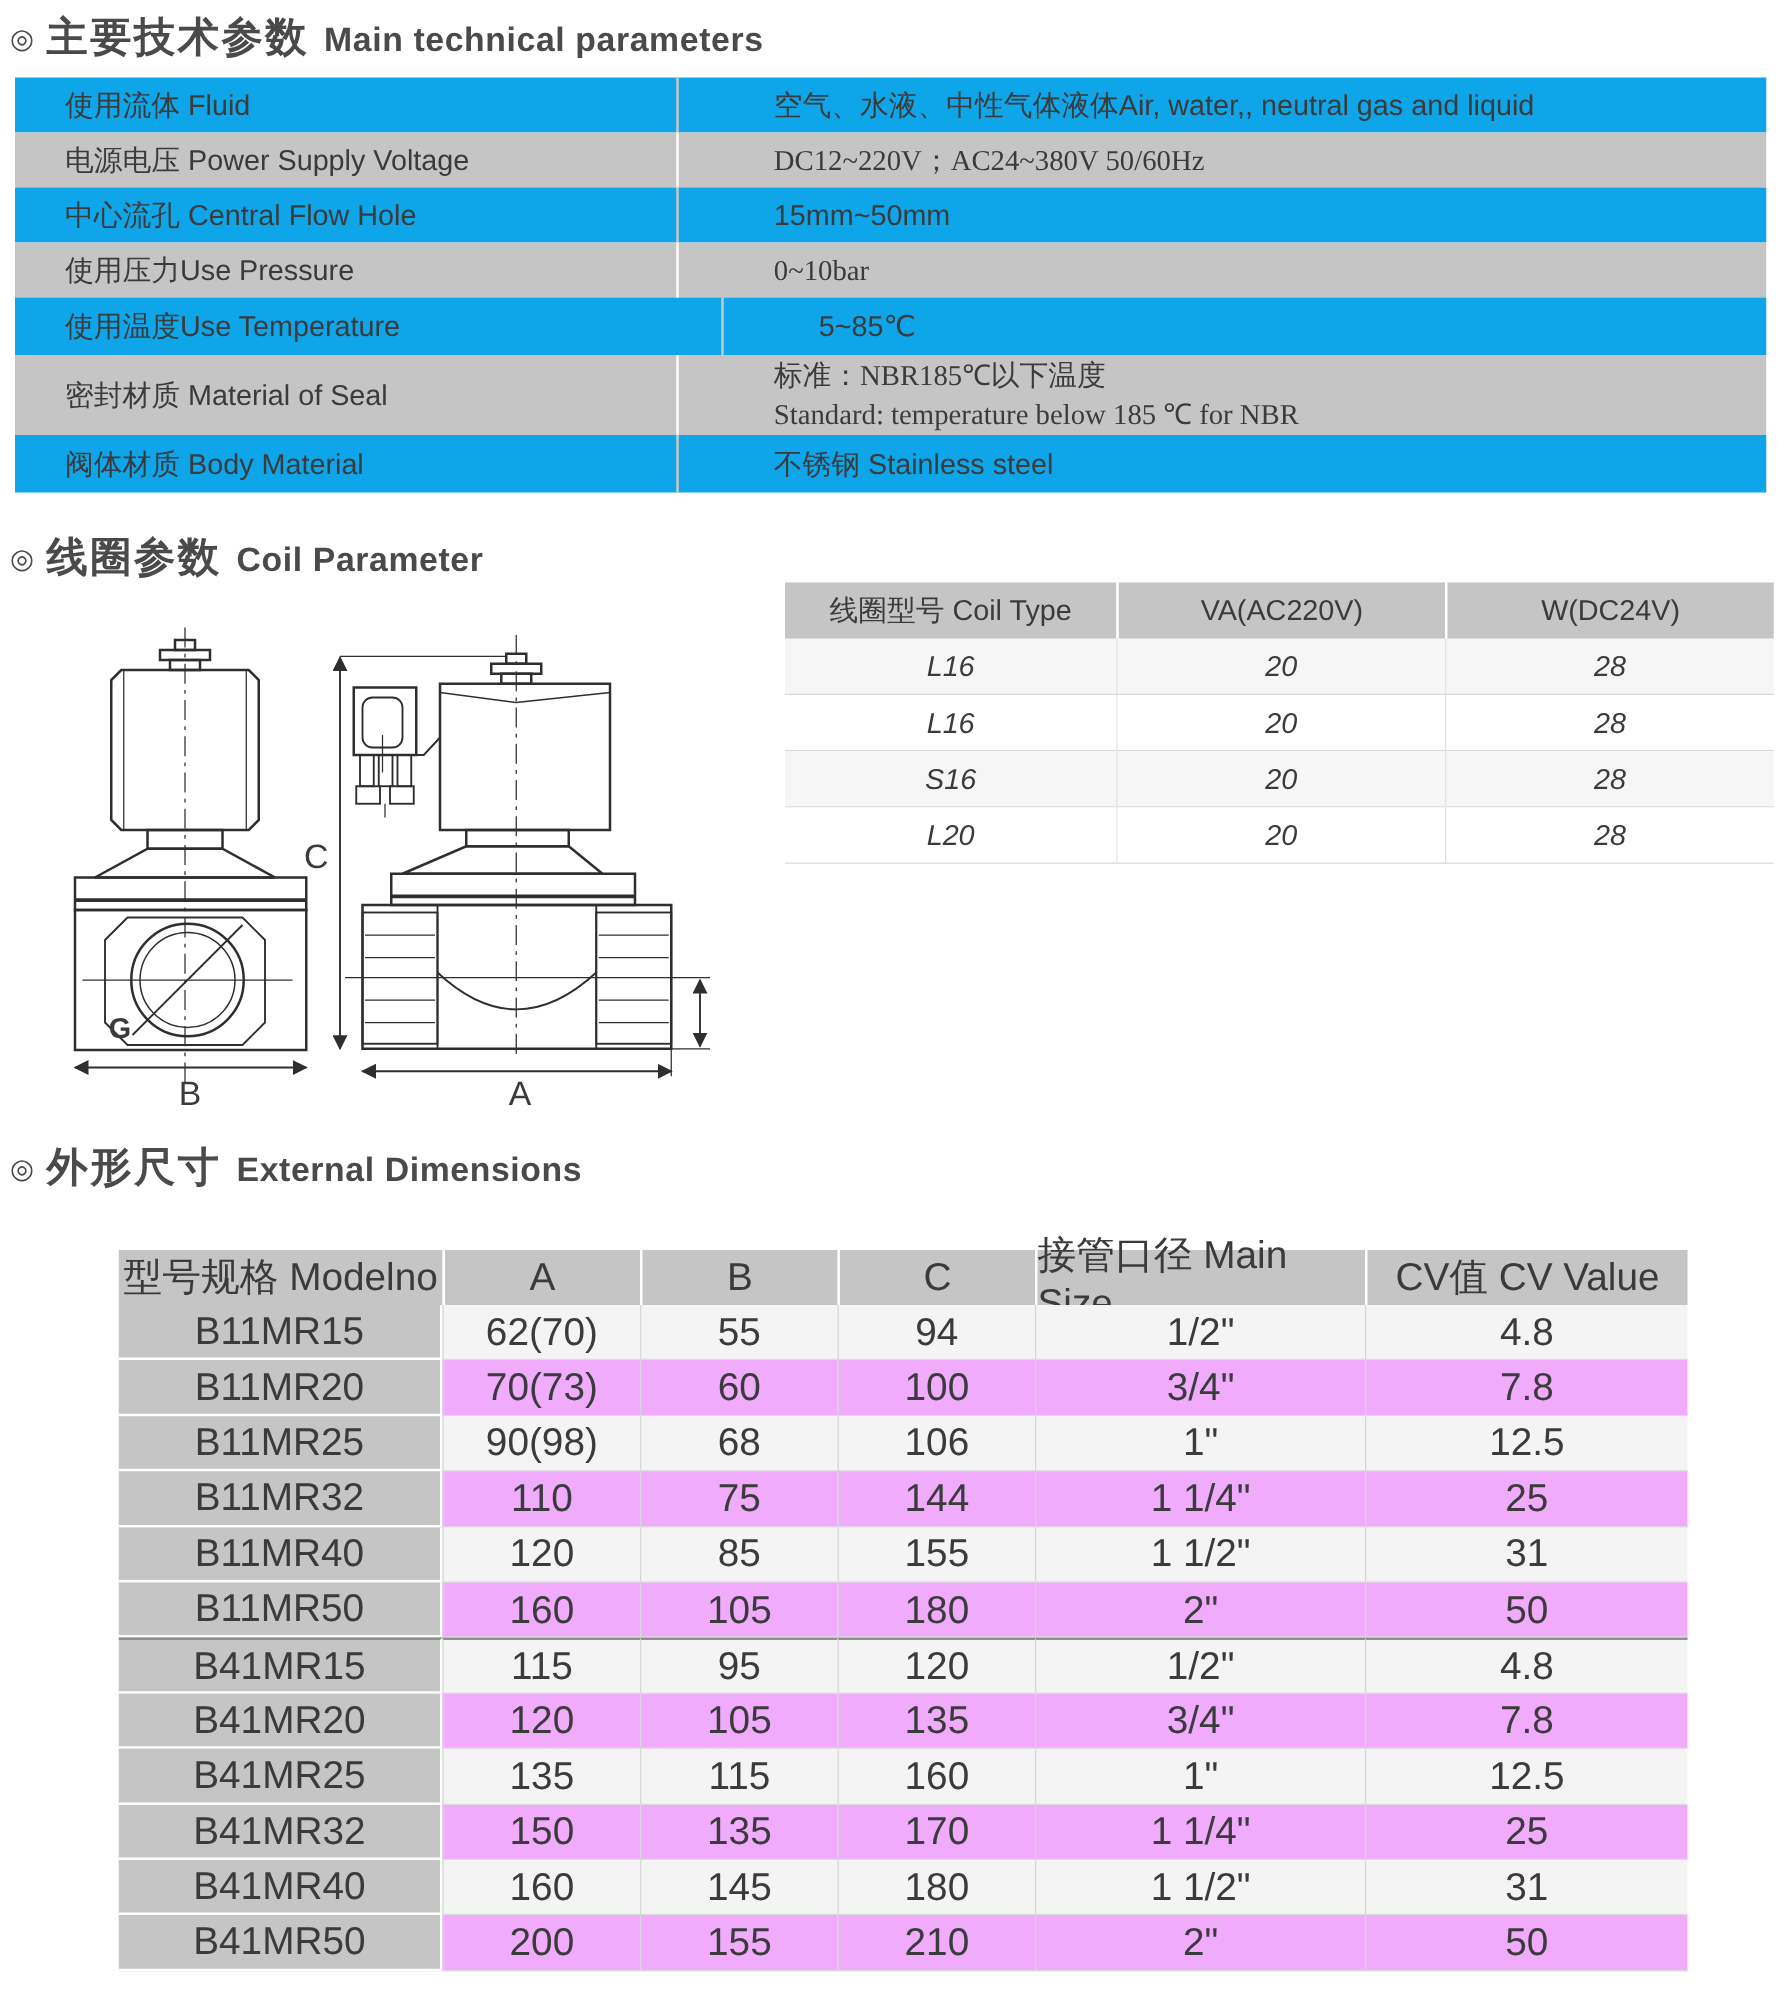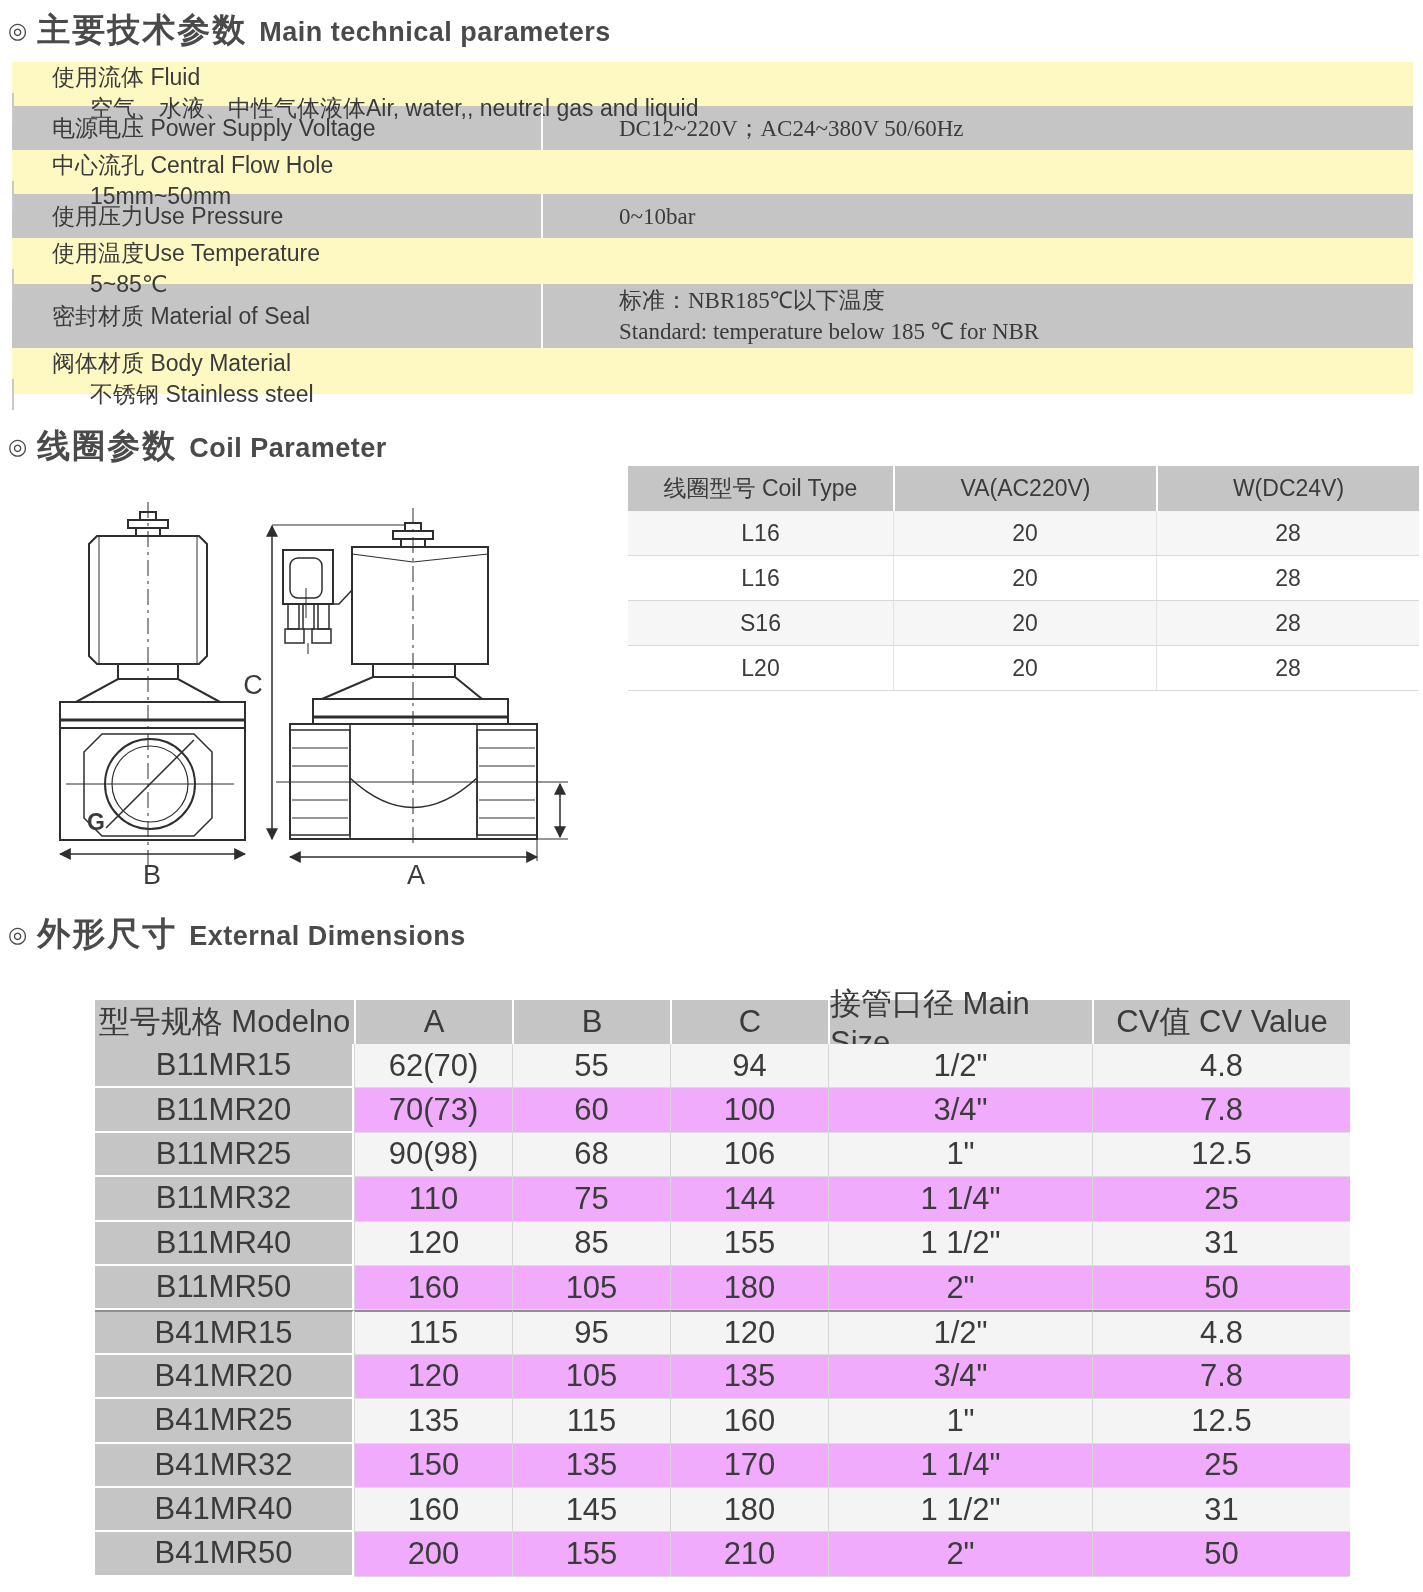--- a/index.html
+++ b/index.html
@@ -13,36 +13,36 @@
   .section-title .bullet { font-size:22px; font-weight:normal; margin-right:10px; align-self:center; }
   .section-title .zh { font-size:33px; letter-spacing:2px; }
   .section-title .en { font-size:27px; margin-left:12px; letter-spacing:0.5px; }
   #title-main { top:8px; }
   #title-coil { top:424px; }
   #title-ext  { top:912px; }
 
   
   #main-params { position:absolute; left:12px; top:62px; width:1401px; }
   .param-row { display:flex; height:44px; }
-  .param-row:nth-child(5) { height:46px; }
+  .param-row:nth-child(5) { height:46px;gap:36px; }
   .param-row:nth-child(6) { height:64px; }
   .param-row:nth-child(7) { height:46px; }
-  .param-row.light { background:#fef9c3;flex-direction:column; }
+  .param-row.light { background:#0ea5e9; }
   .param-row.gray  { background:#c5c5c5; }
   .param-label { width:529px; padding-left:40px; display:flex; align-items:center; font-size:23px; }
   .param-value { flex:1; padding-left:76px; display:flex; flex-direction:column; justify-content:center; font-size:23px; line-height:31px; }
   .param-row.light .param-value { border-left:2px solid #c9c9c9; }
   .param-row.gray  .param-value { border-left:2px solid #fbfbfb;font-family:Liberation Serif, serif; }
 
   
   #coil-table { position:absolute; left:628px; top:466px; width:791px; font-size:23px; }
   .coil-head, .coil-row { display:grid; grid-template-columns:265px 263px 263px; }
   .coil-head .cell { background:#c5c5c5; height:45px; display:flex; align-items:center; justify-content:center; }
   .coil-head .cell + .cell { border-left:2px solid #ffffff; }
-  .coil-row .cell { height:45px; display:flex; align-items:center; justify-content:center; border-bottom:1px solid #d9d9d9; }
+  .coil-row .cell { height:45px; display:flex; align-items:center; justify-content:center; border-bottom:1px solid #d9d9d9;font-style:italic; }
   .coil-row .cell + .cell { border-left:1px solid #e2e2e2; }
   .coil-row:nth-child(even) .cell { background:#f6f6f6; }
   .coil-row:nth-child(odd)  .cell { background:#ffffff; }
 
   
   #ext-table { position:absolute; left:95px; top:1000px; width:1255px; font-size:31px; }
   .ext-head, .ext-row { display:grid; grid-template-columns:259px 158px 158px 158px 264px 258px; }
   .ext-head .cell { background:#c5c5c5; height:44px; display:flex; align-items:center; justify-content:center; }
   .ext-head .cell + .cell { border-left:2px solid #ffffff; }
   .ext-row .cell { height:44.4px; display:flex; align-items:center; justify-content:center; border-bottom:1px solid #dcdcdc; }

